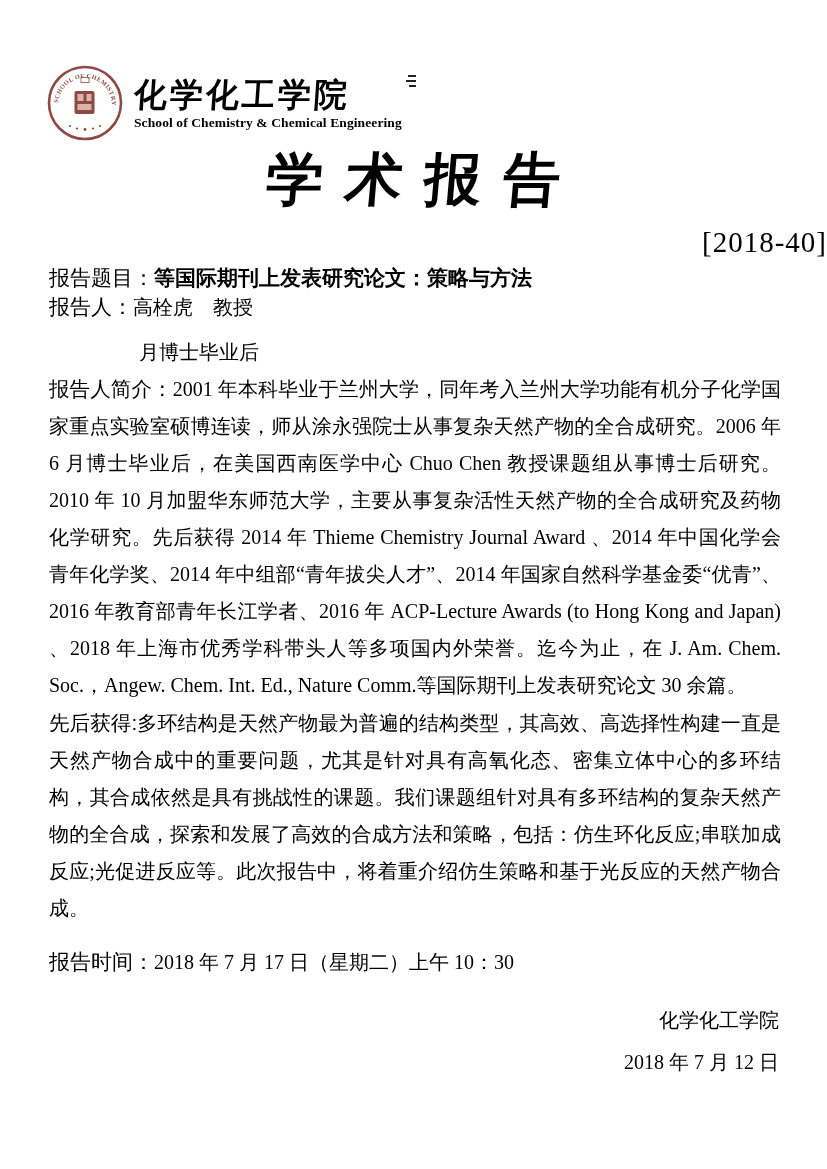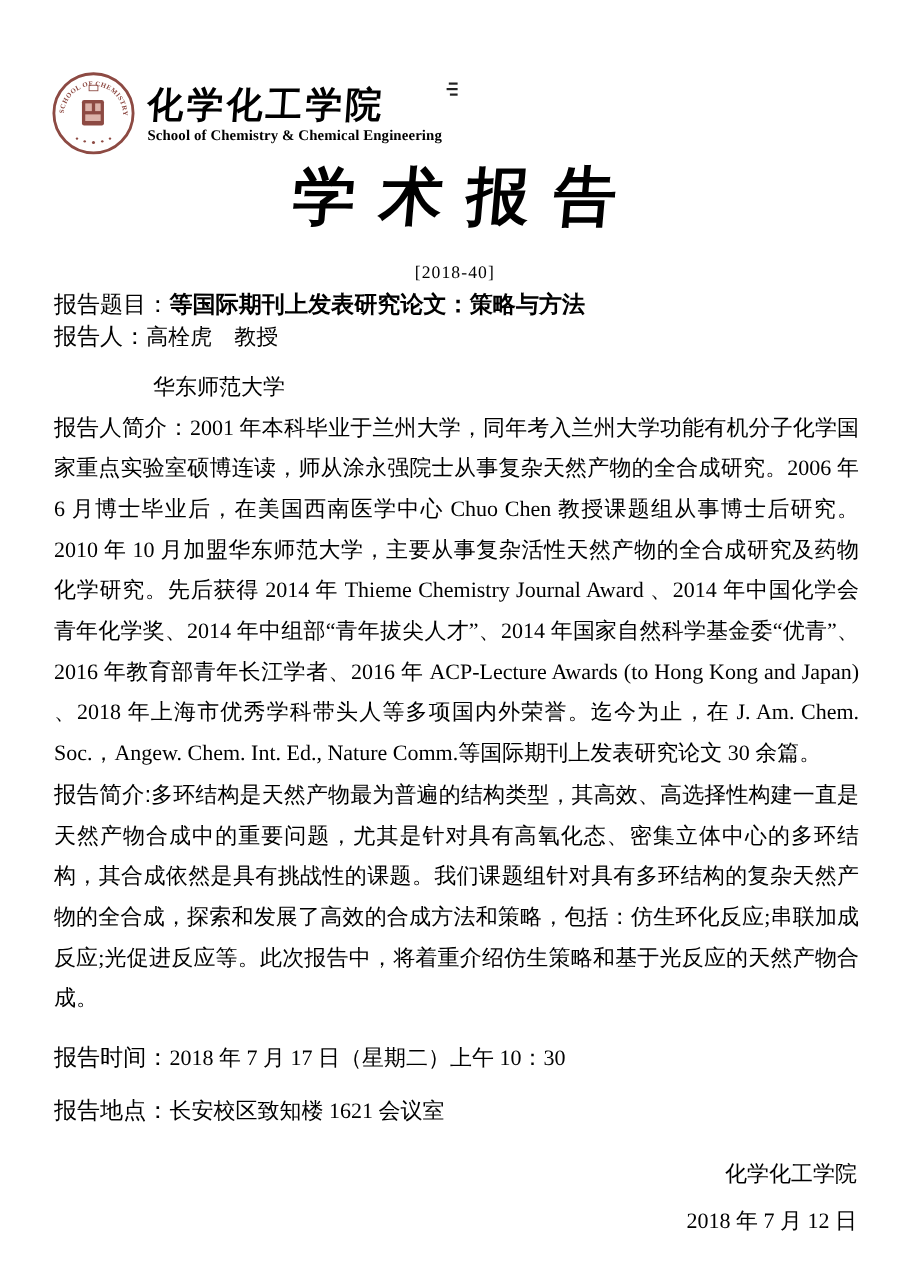--- a/index.html
+++ b/index.html
@@ -37,22 +37,22 @@
   .doc-title {
     position: absolute; top: 142px; left: 0; width: 100%;
     text-align: center;
     font-family: "DejaVu Serif", serif;
     font-size: 57px; font-weight: 900;
     letter-spacing: 22px; text-indent: 22px;
     transform: skewX(-5deg);
     line-height: 74px;
   }
   .report-number {
-    position: absolute; top: 240px; left: 0; width: 100%;
-    text-align: center; font-size: 16px; letter-spacing: 1px;
+    position: absolute; top: 226px; left: 0; width: 100%;
+    text-align: right; font-size: 29px; letter-spacing: 1px;
   }
 
   
   .content { position: absolute; left: 49px; right: 46px; top: 263px; }
   .lbl { font-family: "Liberation Sans", "DejaVu Sans", sans-serif; font-weight: normal; }
   .title-line { font-family: "Liberation Sans", "DejaVu Sans", sans-serif; font-weight: bold; font-size: 21px; line-height: 29px; }
   .speaker-line { font-size: 20px; line-height: 29px; }
   .speaker-line .lbl { font-size: 21px; }
   .affiliation { margin-top: 16px; padding-left: 90px; font-size: 20px; line-height: 28px; }
   .para { margin-top: 4px; font-size: 20px; line-height: 37px; text-align: justify; text-justify: inter-character; }
@@ -107,37 +107,34 @@
   <div class="content">
 
     <div class="title-line">
       <span class="lbl">报告题目：</span><span>等国际期刊上发表研究论文：策略与方法</span>
     </div>
 
     <div class="speaker-line">
       <span class="lbl">报告人：</span><span>高栓虎　教授</span>
     </div>
 
-    <div class="affiliation">华东师范大学</div>
+    <div class="affiliation">月博士毕业后</div>
 
     <div class="para bio">
       <span class="lbl">报告人简介：</span><span>2001 年本科毕业于兰州大学，同年考入兰州大学功能有机分子化学国家重点实验室硕博连读，师从涂永强院士从事复杂天然产物的全合成研究。2006 年 6 月博士毕业后，在美国西南医学中心 Chuo Chen 教授课题组从事博士后研究。2010 年 10 月加盟华东师范大学，主要从事复杂活性天然产物的全合成研究及药物化学研究。先后获得 2014 年 Thieme Chemistry Journal Award 、2014 年中国化学会青年化学奖、2014 年中组部“青年拔尖人才”、2014 年国家自然科学基金委“优青”、2016 年教育部青年长江学者、2016 年 ACP-Lecture Awards (to Hong Kong and Japan) 、2018 年上海市优秀学科带头人等多项国内外荣誉。迄今为止，在 J. Am. Chem. Soc.，Angew. Chem. Int. Ed., Nature Comm.等国际期刊上发表研究论文 30 余篇。</span>
     </div>
 
     <div class="para abstract">
-      <span class="lbl">报告简介:</span><span>多环结构是天然产物最为普遍的结构类型，其高效、高选择性构建一直是天然产物合成中的重要问题，尤其是针对具有高氧化态、密集立体中心的多环结构，其合成依然是具有挑战性的课题。我们课题组针对具有多环结构的复杂天然产物的全合成，探索和发展了高效的合成方法和策略，包括：仿生环化反应;串联加成反应;光促进反应等。此次报告中，将着重介绍仿生策略和基于光反应的天然产物合成。</span>
+      <span class="lbl">先后获得:</span><span>多环结构是天然产物最为普遍的结构类型，其高效、高选择性构建一直是天然产物合成中的重要问题，尤其是针对具有高氧化态、密集立体中心的多环结构，其合成依然是具有挑战性的课题。我们课题组针对具有多环结构的复杂天然产物的全合成，探索和发展了高效的合成方法和策略，包括：仿生环化反应;串联加成反应;光促进反应等。此次报告中，将着重介绍仿生策略和基于光反应的天然产物合成。</span>
     </div>
 
     <div class="time-line">
       <span class="lbl">报告时间：</span><span>2018 年 7 月 17 日（星期二）上午 10：30</span>
     </div>
 
-    <div class="venue-line">
-      <span class="lbl">报告地点：</span><span>长安校区致知楼 1621 会议室</span>
-    </div>
 
     <div class="signoff">
       <div>化学化工学院</div>
       <div>2018 年 7 月 12 日</div>
     </div>
 
   </div>
 </div>
 
 </body></html>

